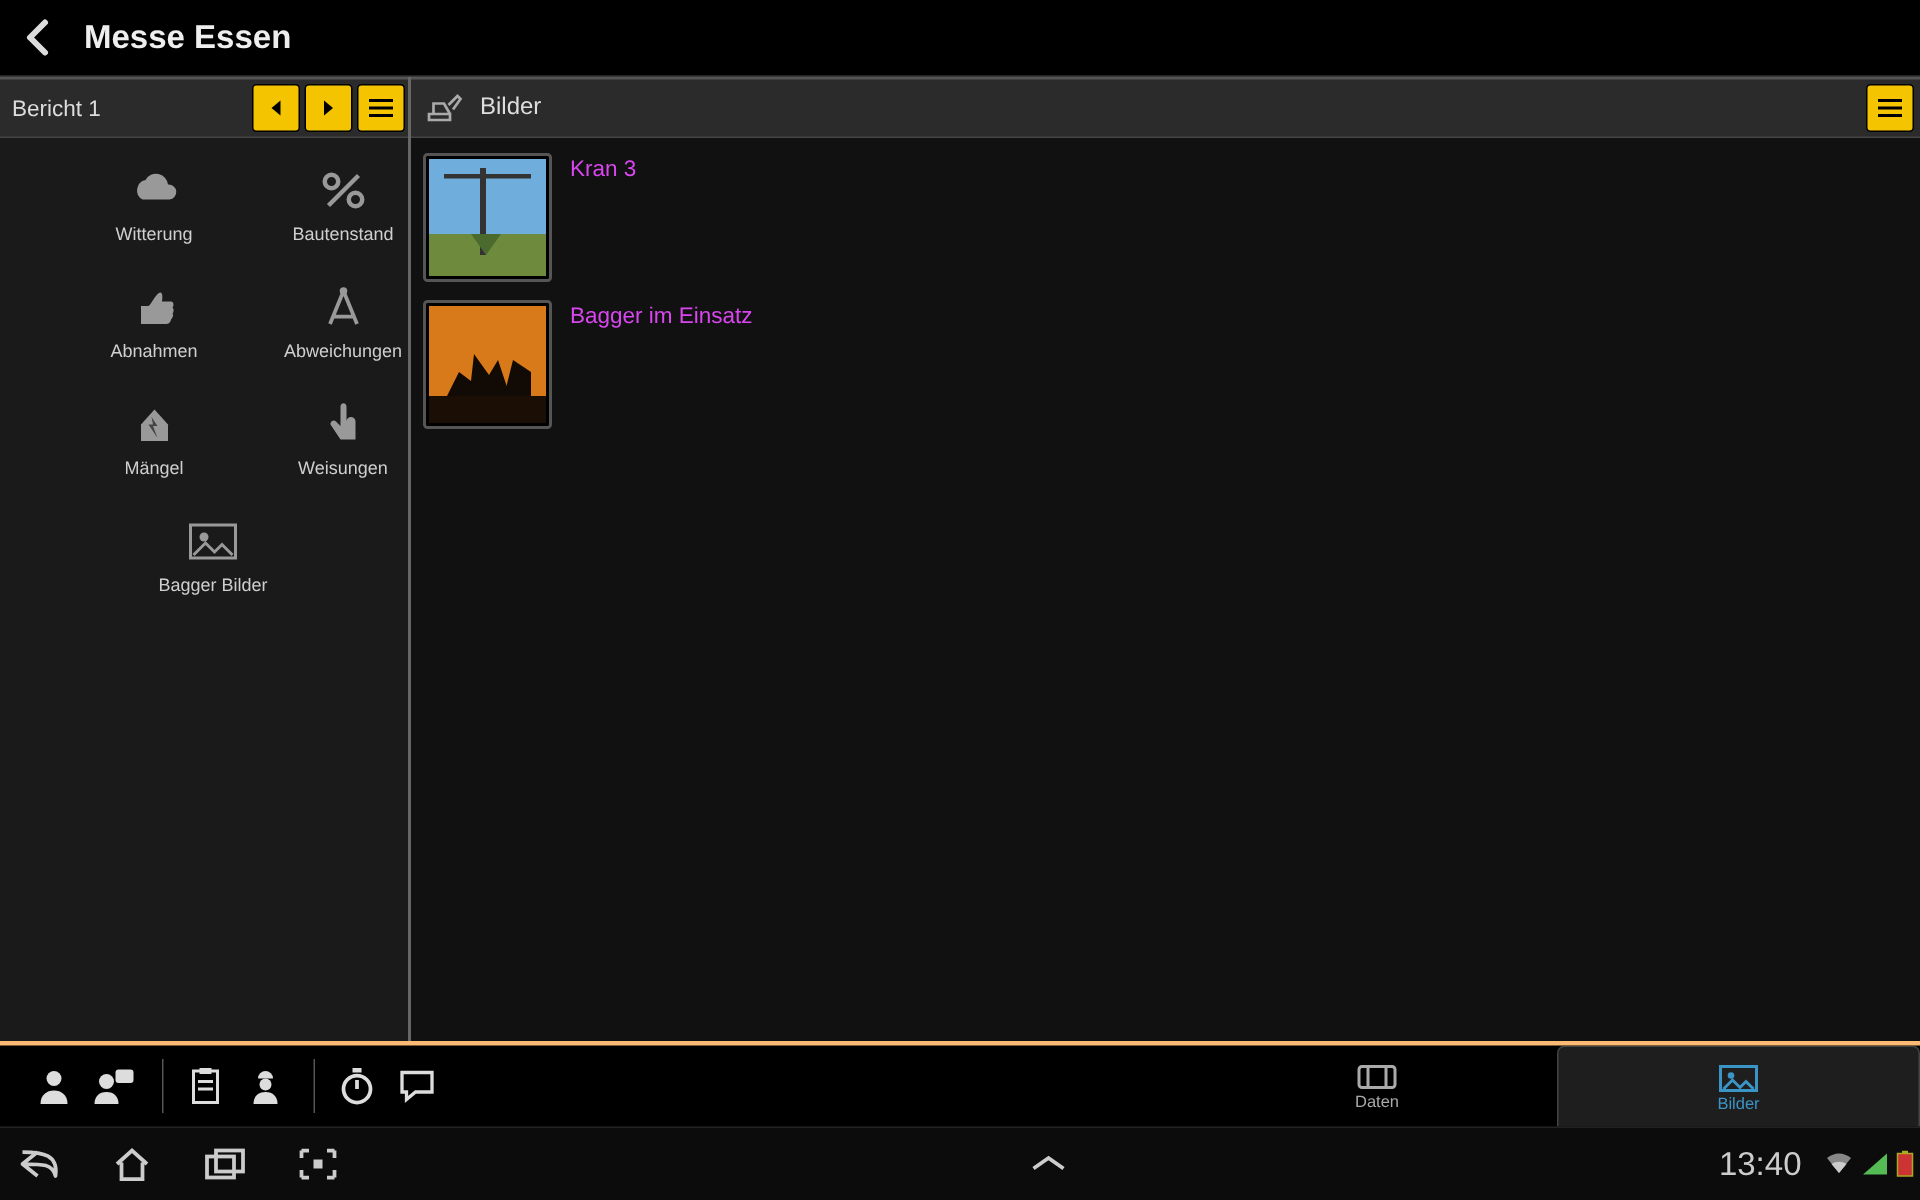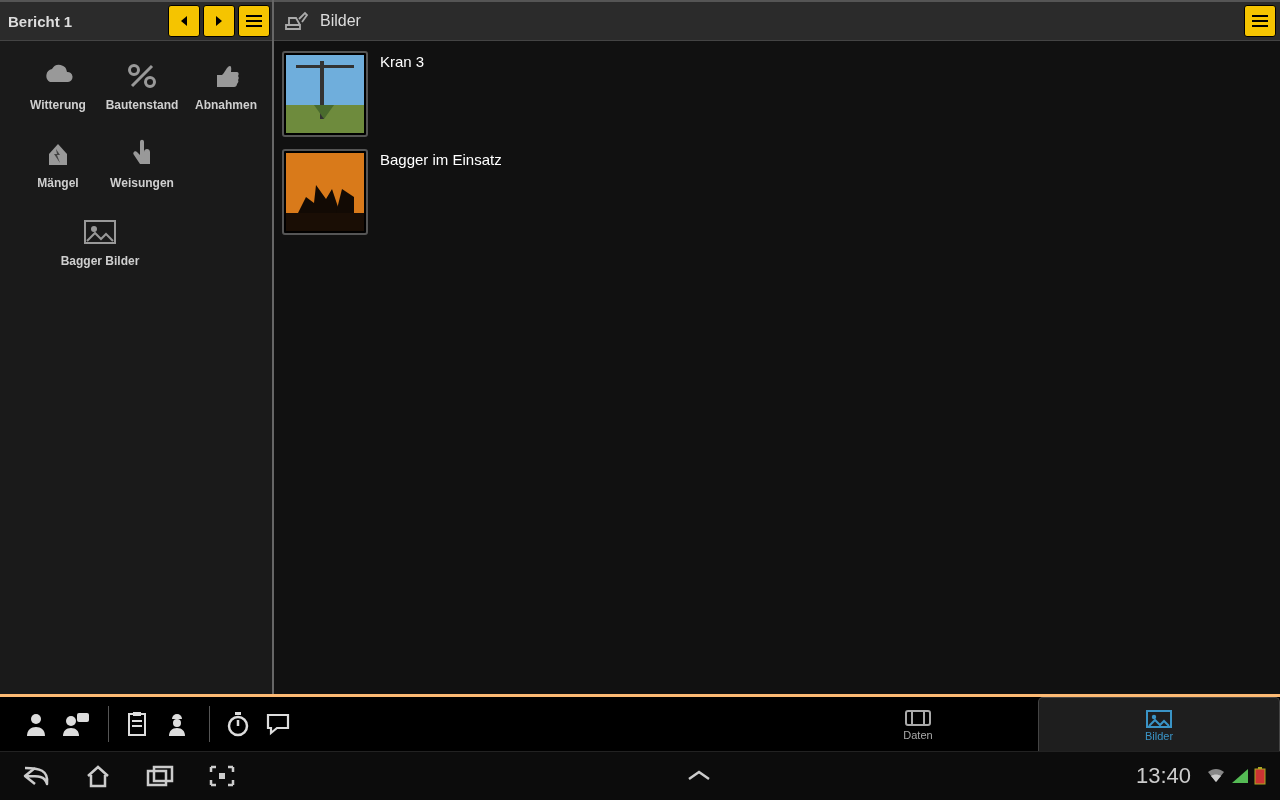--- a/index.html
+++ b/index.html
@@ -4,64 +4,72 @@
 <style>
 html,body{margin:0;padding:0;background:#000;color:#ddd;font-family:Arial,Helvetica,sans-serif;width:1280px;height:800px;overflow:hidden}
 .app{display:flex;flex-direction:column;height:800px}
 
 .titlebar{height:50px;display:flex;align-items:center;padding:0 12px;border-bottom:1px solid #222}
 .titlebar .back{width:26px;height:26px;display:flex;align-items:center;justify-content:center;margin-right:18px}
 .titlebar h1{font-size:22px;font-weight:600;color:#eee;margin:0}
 
 .main{flex:1;display:flex;min-height:0}
 
-.sidebar{width:272px;border-right:2px solid #666;display:flex;flex-direction:column;font-weight:bold;}
+.sidebar{width:272px;border-right:2px solid #666;display:flex;flex-direction:column;}
 .side-header{height:38px;display:flex;align-items:center;padding:0 2px 0 8px;background:#2b2b2b;border-top:2px solid #555;border-bottom:1px solid #444}
 .side-header .label{flex:1;font-size:15px;color:#ddd}
 .sq{width:30px;height:30px;background:#f5c400;border:1px solid #000;border-radius:3px;display:flex;align-items:center;justify-content:center;margin-left:3px;color:#000}
-.side-grid{flex:1;display:grid;grid-template-columns:1fr 1fr 1fr;gap:0;padding:6px 4px 10px 16px;align-content:start;background:#1a1a1a}
+.side-grid{flex:1;display:grid;grid-template-columns:1fr;gap:0;padding:6px 4px 10px 16px;align-content:start;background:#1a1a1a}
 .side-item{display:flex;flex-direction:column;align-items:center;justify-content:center;height:78px;border-radius:4px;color:#cfcfcf;font-size:12px;text-align:center;cursor:pointer}
 .side-item .ico{width:36px;height:32px;display:flex;align-items:center;justify-content:center;margin-bottom:6px;color:#aaa}
 .side-item span.lbl{font-size:12px}
 .side-item.selected{background:#f5c400;color:#000}
 .side-item.selected .ico{color:#000}
 .side-item.span2{grid-column:1 / span 2}
 
 .content{flex:1;display:flex;flex-direction:column;background:#111}
 .content-header{height:38px;display:flex;align-items:center;padding:0 4px 0 10px;background:#2b2b2b;border-top:2px solid #555;border-bottom:1px solid #444}
 .content-header .ico{margin-right:10px;color:#aaa}
 .content-header .title{flex:1;font-size:16px;color:#ddd}
 .list{flex:1;overflow:auto;padding:10px 8px}
 .row{display:flex;align-items:flex-start;margin-bottom:12px}
 .thumb{width:82px;height:82px;border:2px solid #555;border-radius:3px;background:#000;margin-right:12px;flex-shrink:0;display:flex;align-items:center;justify-content:center;overflow:hidden}
-.row .cap{font-size:15px;color:#ffffff;padding-top:2px}
+.row .cap{font-size:15px;color:#d946ef;padding-top:2px}
 
 .tabbar{height:54px;display:flex;align-items:stretch;background:#000;border-top:3px solid #fdba74}
 .tabbar .left-tools{display:flex;align-items:center;padding:0 8px}
 .tool{width:36px;height:36px;display:flex;align-items:center;justify-content:center;color:#ddd;margin-right:4px}
 .toolgroup{display:flex;align-items:center;padding:0 10px;border-right:1px solid #555}
 .toolgroup:last-child{border-right:none}
 .tabbar .spacer{flex:1}
 .bigtab{width:240px;display:flex;flex-direction:column;align-items:center;justify-content:center;font-size:11px;color:#aaa;position:relative}
 .bigtab .ico{height:22px;display:flex;align-items:center;justify-content:center;color:#aaa}
 .bigtab.active{background:#1e1e1e;border:1px solid #444;border-bottom:none;border-radius:5px 5px 0 0;color:#3a94c6}
 .bigtab.active .ico{color:#3a94c6}
 
-.navbar{height:48px;background:#0c0c0c;display:flex;align-items:center;padding:0 14px;border-top:1px solid #222}
+.navbar{height:48px;background:#0c0c0c;display:flex;align-items:center;padding:0 4px;border-top:1px solid #222}
 .navbtn{width:44px;height:44px;display:flex;align-items:center;justify-content:center;color:#ccc;margin-right:18px}
 .navbar .center{flex:1;display:flex;align-items:center;justify-content:center}
 .navbar .clock{font-size:22px;color:#ccc;margin-right:10px}
 .status-icons{display:flex;align-items:center}
 .status-icons span{margin-left:5px}
 svg{display:block}
 </style>
 </head>
 <body>
 
 <div class="app">
+  <div class="titlebar">
+    <div class="back">
+      <svg width="18" height="26" viewBox="0 0 18 26">
+          <path d="M14 3 L4 13 L14 23" stroke="#ddd" stroke-width="4" fill="none" stroke-linecap="round" stroke-linejoin="round"></path>
+        </svg>
+    </div>
+    <h1>Messe Essen</h1>
+  </div>
 
   <div class="main">
     <div class="sidebar">
       <div class="side-header">
         <div class="label">Bericht 1</div>
         <div class="sq">
           <svg width="12" height="14" viewBox="0 0 12 14">
               <path d="M9 2 L3 7 L9 12 Z" fill="#000"></path>
             </svg>
         </div>
@@ -97,20 +105,29 @@
             </div>
           <span class="lbl">Bautenstand</span>
         </div>
         <div class="side-item">
           <div class="ico">
               <svg width="30" height="26" viewBox="0 0 30 26">
                 <path d="M6 12h5V24H6zM11 12c2-1 5-9 8-9 2 0 1 6 1 6h6c2 0 2 3 1 4 1 1 1 3 0 4 1 1 0 3-1 4 0 1-1 3-3 3H11z" fill="#999"></path>
               </svg>
             </div>
           <span class="lbl">Abnahmen</span>
+        </div>
+        <div class="side-item">
+          <div class="ico">
+              <svg width="30" height="28" viewBox="0 0 30 28">
+                <path d="M15 3 L6 25 M15 3 L24 25 M8 20 H22" stroke="#999" stroke-width="2.5" fill="none"></path>
+                <circle cx="15" cy="3" r="2.5" fill="#999"></circle>
+              </svg>
+            </div>
+          <span class="lbl">Abweichungen</span>
         </div>
         <div class="side-item">
           <div class="ico">
               <svg width="28" height="28" viewBox="0 0 28 28">
                 <path d="M5 14 L14 4 L23 14 V25 H5 Z" fill="#999"></path>
                 <path d="M12 9l4 6-3 0 3 8-6-9h3z" fill="#444"></path>
               </svg>
             </div>
           <span class="lbl">Mängel</span>
         </div>

